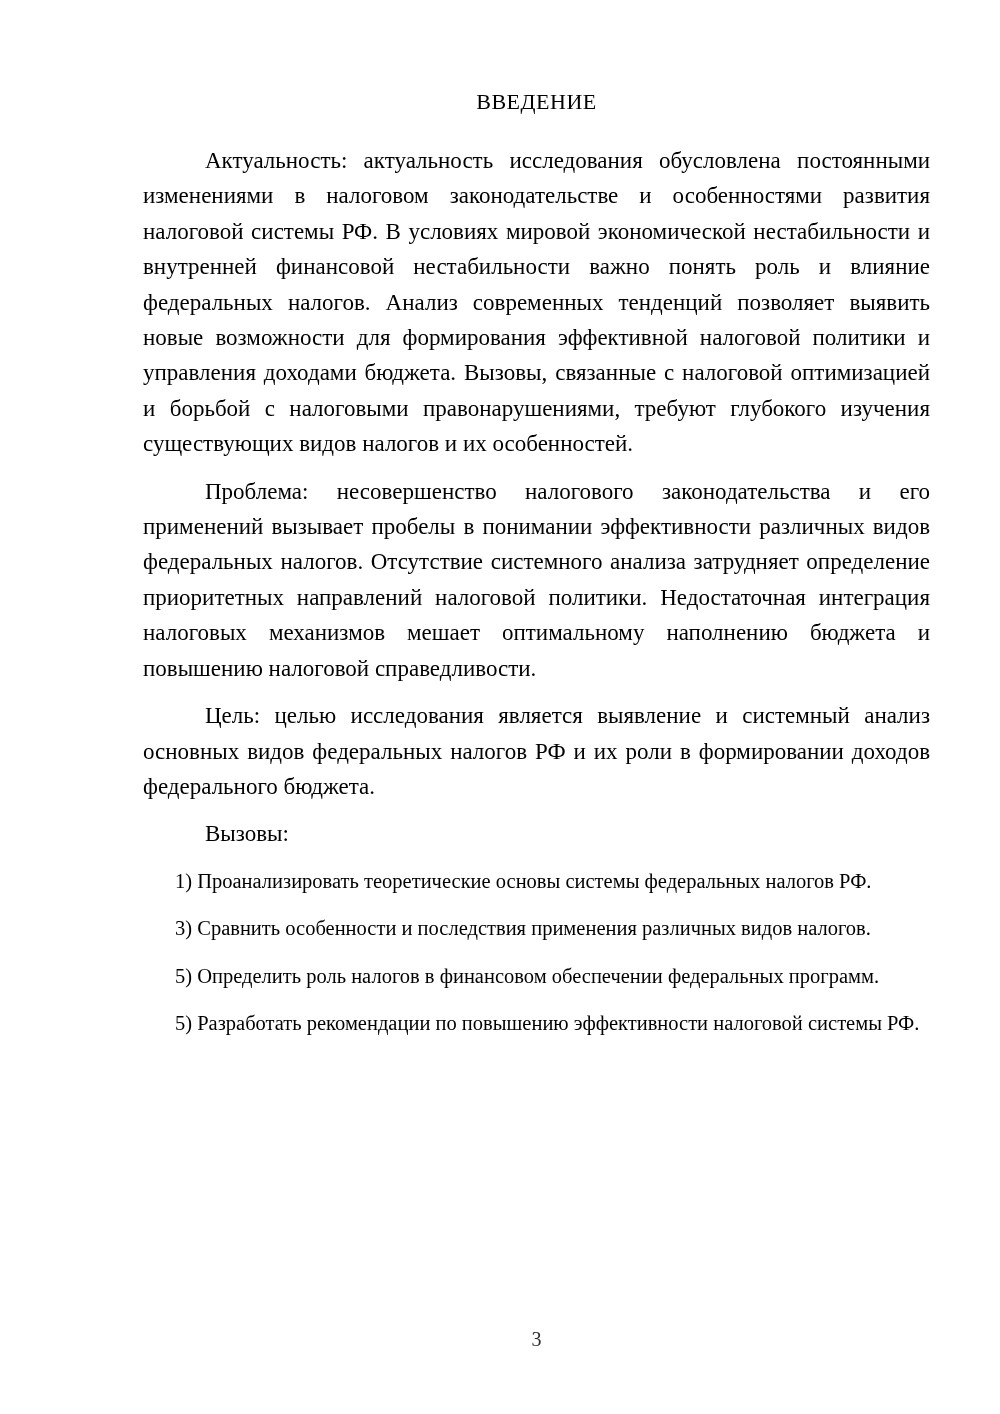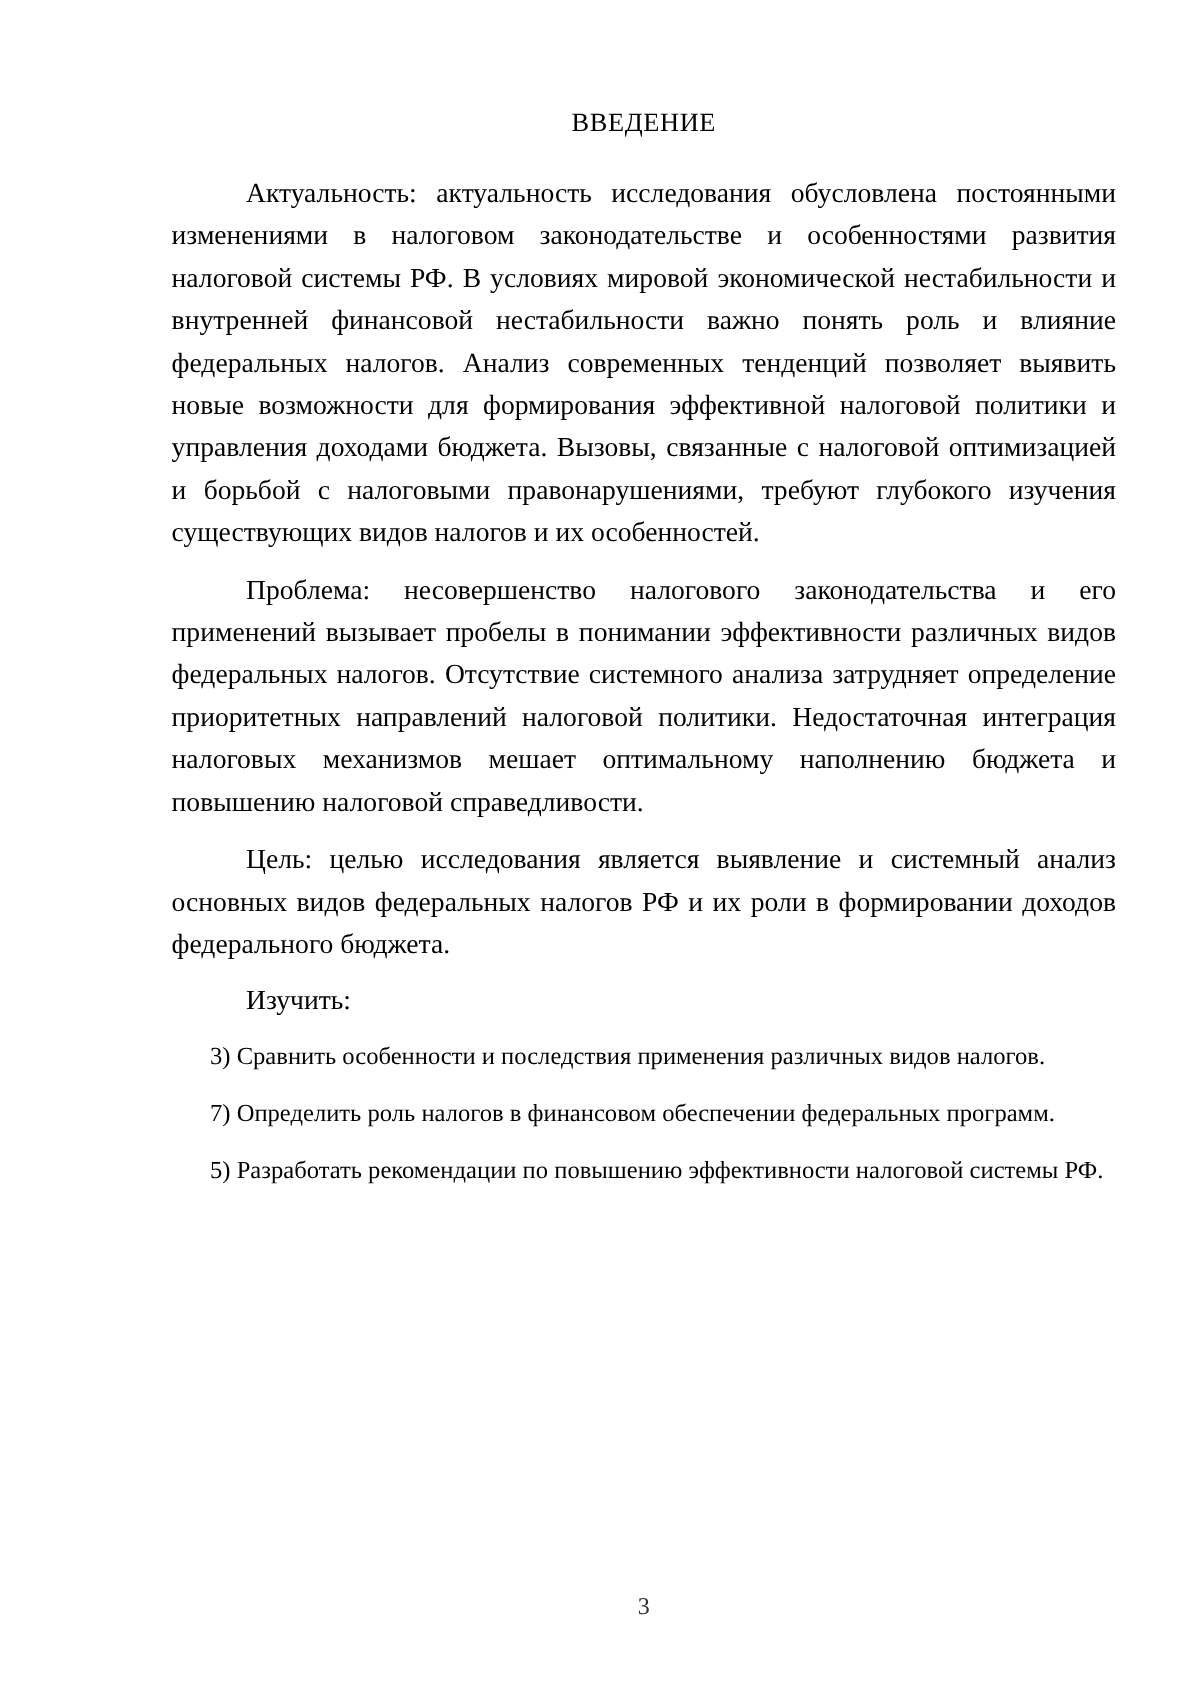--- a/index.html
+++ b/index.html
@@ -60,24 +60,25 @@
 
 <div class="page">
   <h1 class="doc-title">ВВЕДЕНИЕ</h1>
 
   <p class="para">Актуальность: актуальность исследования обусловлена постоянными изменениями в налоговом законодательстве и особенностями развития налоговой системы РФ. В условиях мировой экономической нестабильности и внутренней финансовой нестабильности важно понять роль и влияние федеральных налогов. Анализ современных тенденций позволяет выявить новые возможности для формирования эффективной налоговой политики и управления доходами бюджета. Вызовы, связанные с налоговой оптимизацией и борьбой с налоговыми правонарушениями, требуют глубокого изучения существующих видов налогов и их особенностей.</p>
 
   <p class="para">Проблема: несовершенство налогового законодательства и его применений вызывает пробелы в понимании эффективности различных видов федеральных налогов. Отсутствие системного анализа затрудняет определение приоритетных направлений налоговой политики. Недостаточная интеграция налоговых механизмов мешает оптимальному наполнению бюджета и повышению налоговой справедливости.</p>
 
   <p class="para">Цель: целью исследования является выявление и системный анализ основных видов федеральных налогов РФ и их роли в формировании доходов федерального бюджета.</p>
 
-  <p class="para">Изучить:</p>
+  <p class="para">Вызовы:</p>
 
+  <p class="task">1) Проанализировать теоретические основы системы федеральных налогов РФ.</p>
 
 
   <p class="task">3) Сравнить особенности и последствия применения различных видов налогов.</p>
 
-  <p class="task">7) Определить роль налогов в финансовом обеспечении федеральных программ.</p>
+  <p class="task">5) Определить роль налогов в финансовом обеспечении федеральных программ.</p>
 
   <p class="task">5) Разработать рекомендации по повышению эффективности налоговой системы РФ.</p>
 </div>
 
 <div class="page-number">3</div>
 
 </body></html>

